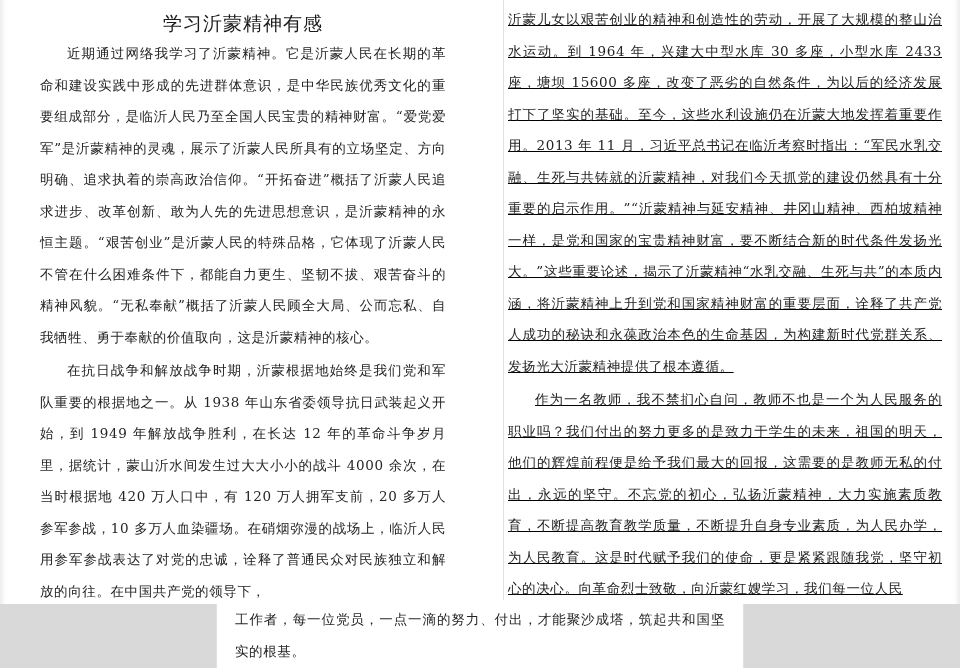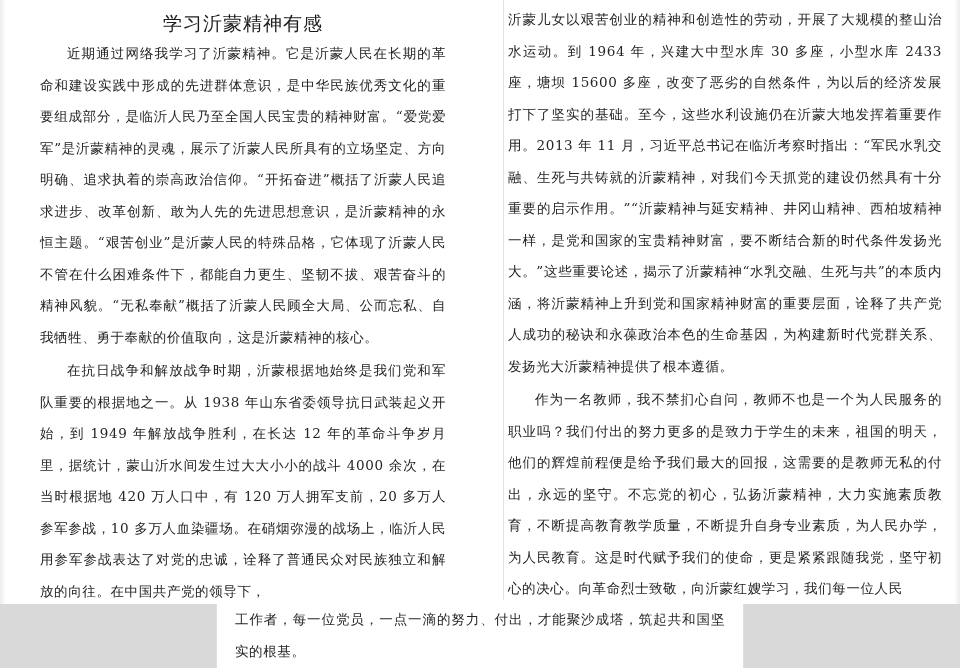--- a/index.html
+++ b/index.html
@@ -26,20 +26,21 @@
   }
   .col-left {
     width: 480px;
     height: 668px;
     padding: 4px 34px 0 40px;
   }
   .col-right {
     width: 480px;
     height: 668px;
     padding: 4px 18px 0 28px;
+    text-decoration: underline;
   }
   .divider {
     position: absolute;
     left: 503px;
     top: 0;
     width: 1px;
     height: 600px;
     background: #e2e2e2;
   }
   .doc-title {

